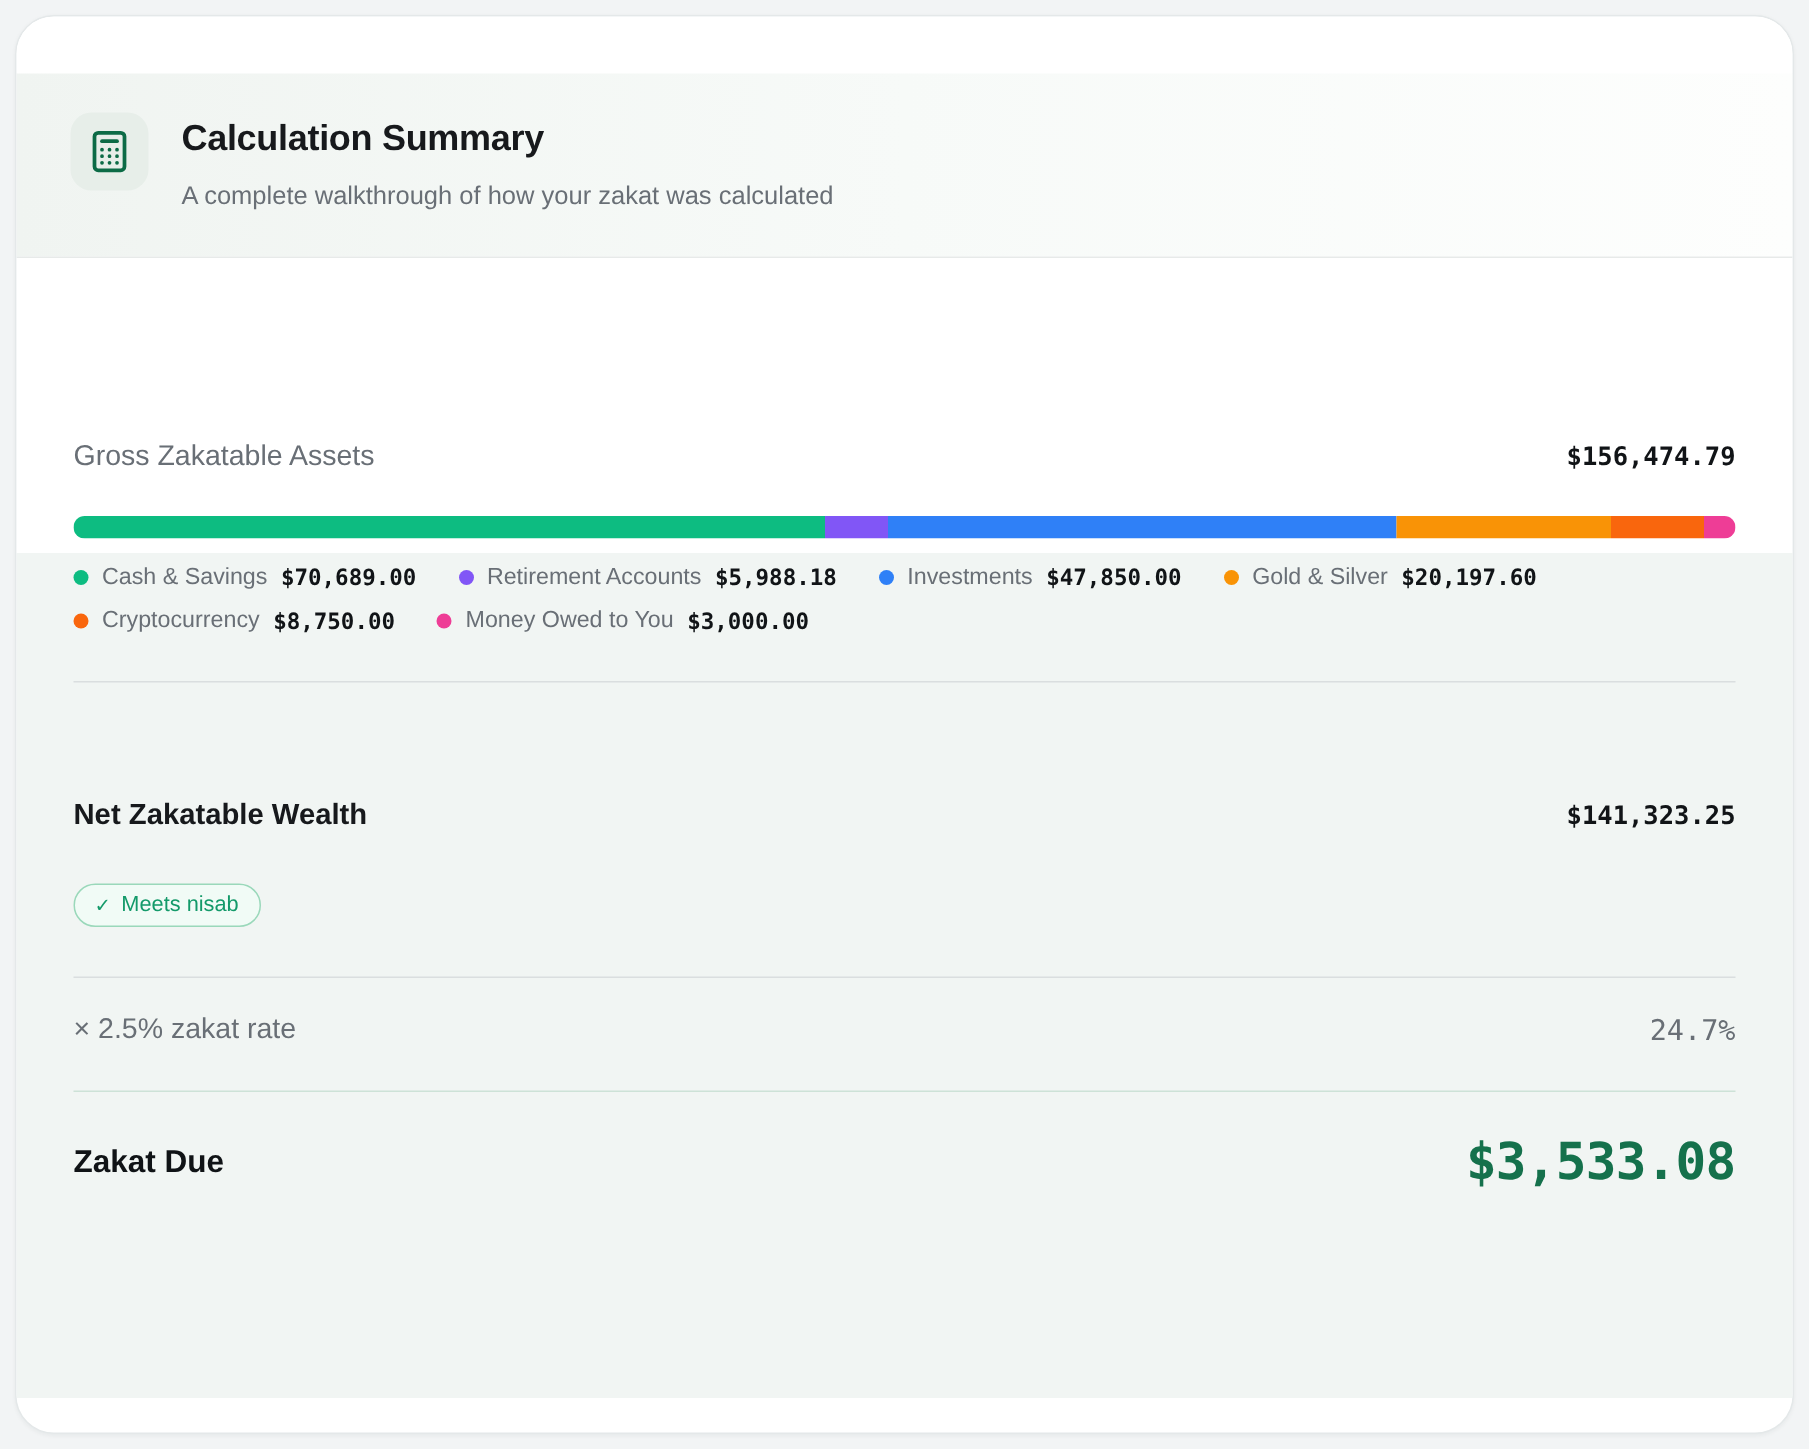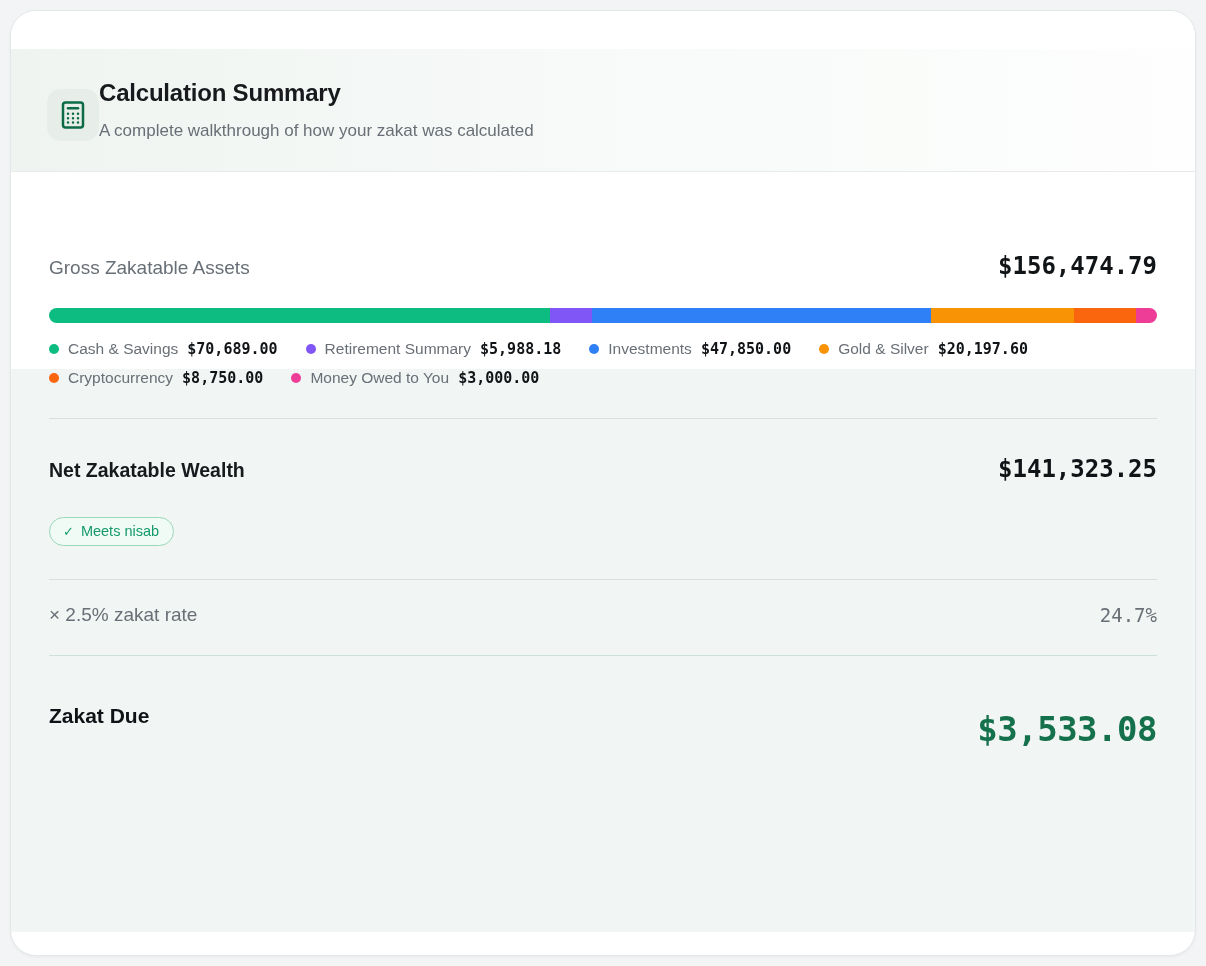--- a/index.html
+++ b/index.html
@@ -17,21 +17,21 @@
     position:absolute;left:10px;top:10px;
     width:1186px;height:946px;
     background:#ffffff;
     border:1px solid #e4e8e9;
     border-radius:26px;
     overflow:hidden;
     box-shadow:0 1px 3px rgba(20,40,30,.05);
   }
   .top-strip{height:38px;background:#ffffff;}
   .card-header{
-    display:flex;align-items:flex-end;
+    display:flex;align-items:flex-start;gap:22px;
     padding:26px 38px 30px 36px;
     background:linear-gradient(90deg,#f0f4f1 0%,#f7faf8 50%,#fdfefd 100%);
     border-bottom:1px solid #e7eae9;
   }
   .header-icon-wrap{
     width:52px;height:52px;border-radius:14px;
     background:#e7eee9;
     display:flex;align-items:center;justify-content:center;
     flex:0 0 auto;
   }
@@ -43,21 +43,21 @@
   .header-text p{margin:14px 17px 0 0;font-size:17px;color:#696f76;}
 
   .card-body{
     height:760px;
     background:linear-gradient(to bottom,#ffffff 0,#ffffff 197px,#f1f5f3 197px,#f1f5f3 100%);
     padding:0 38px;
   }
 
   .row{display:flex;align-items:baseline;justify-content:space-between;}
   .section-label{font-size:19px;color:#696f76;}
-  .section-value{font-size:24px;font-weight:700;color:#111417;}
+  .section-value{font-size:17px;font-weight:700;color:#111417;margin-top:43px;}
 
   .gross-row{padding-top:80px;}
 
   .alloc-bar{
     margin-top:28px;
     height:15px;border-radius:8px;overflow:hidden;
     display:flex;width:100%;
   }
   .alloc-bar .seg{height:100%;}
 
@@ -139,21 +139,21 @@
       </div>
 
     <div class="legend">
       <div class="legend-item">
         <span class="legend-dot" style="background-color: rgb(13, 188, 129);"></span>
         <span class="legend-name">Cash &amp; Savings</span>
         <span class="legend-value mono">$70,689.00</span>
       </div>
       <div class="legend-item">
         <span class="legend-dot" style="background-color: rgb(129, 86, 246);"></span>
-        <span class="legend-name">Retirement Summary</span>
+        <span class="legend-name">Retirement Accounts</span>
         <span class="legend-value mono">$5,988.18</span>
       </div>
       <div class="legend-item">
         <span class="legend-dot" style="background-color: rgb(47, 128, 247);"></span>
         <span class="legend-name">Investments</span>
         <span class="legend-value mono">$47,850.00</span>
       </div>
       <div class="legend-item">
         <span class="legend-dot" style="background-color: rgb(249, 147, 6);"></span>
         <span class="legend-name">Gold &amp; Silver</span>
@@ -190,17 +190,17 @@
 
     <div class="row rate-row">
       <span class="section-label">× 2.5% zakat rate</span>
       <span class="rate-value mono">24.7%</span>
     </div>
 
     <hr class="divider green">
 
     <div class="row due-row">
       <span class="due-label">Zakat Due</span>
-      <span class="due-value mono" style="color: rgb(21, 113, 76); margin-top: 26px;">$3,533.08</span>
+      <span class="due-value mono" style="color: rgb(21, 113, 76);">$3,533.08</span>
     </div>
 
   </div>
 </div>
 
 </body></html>

